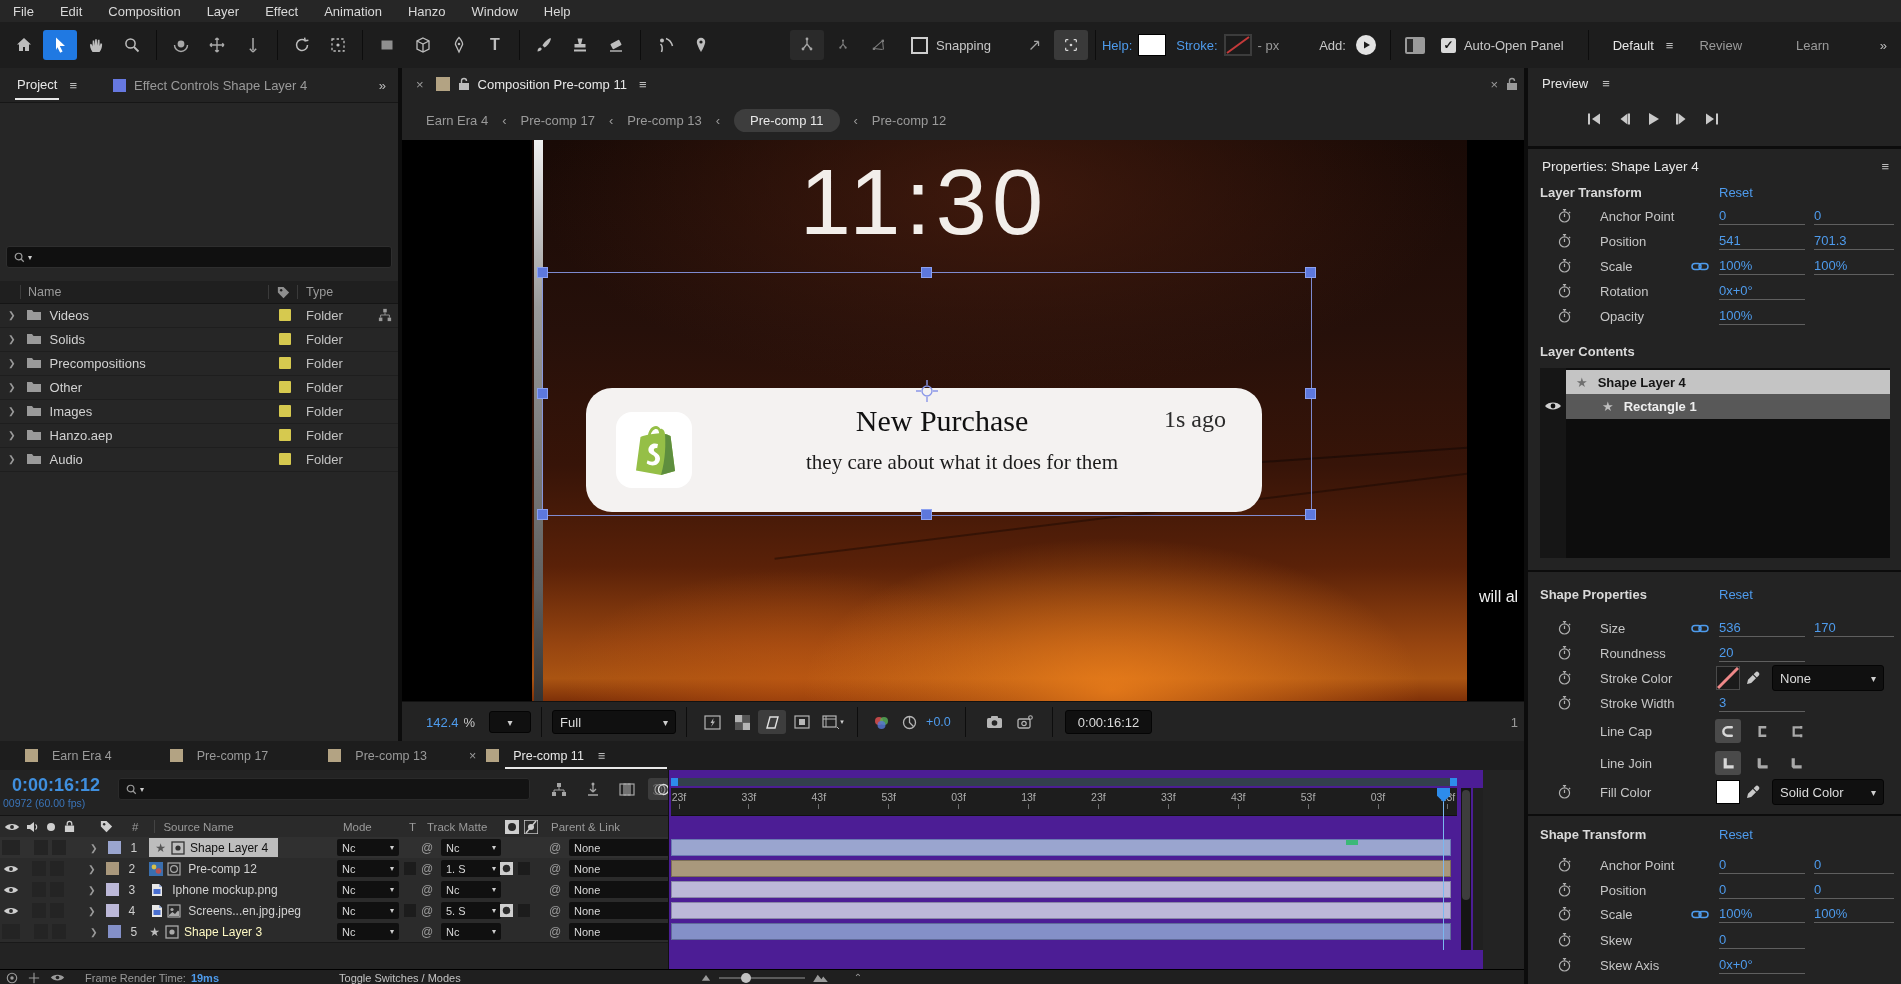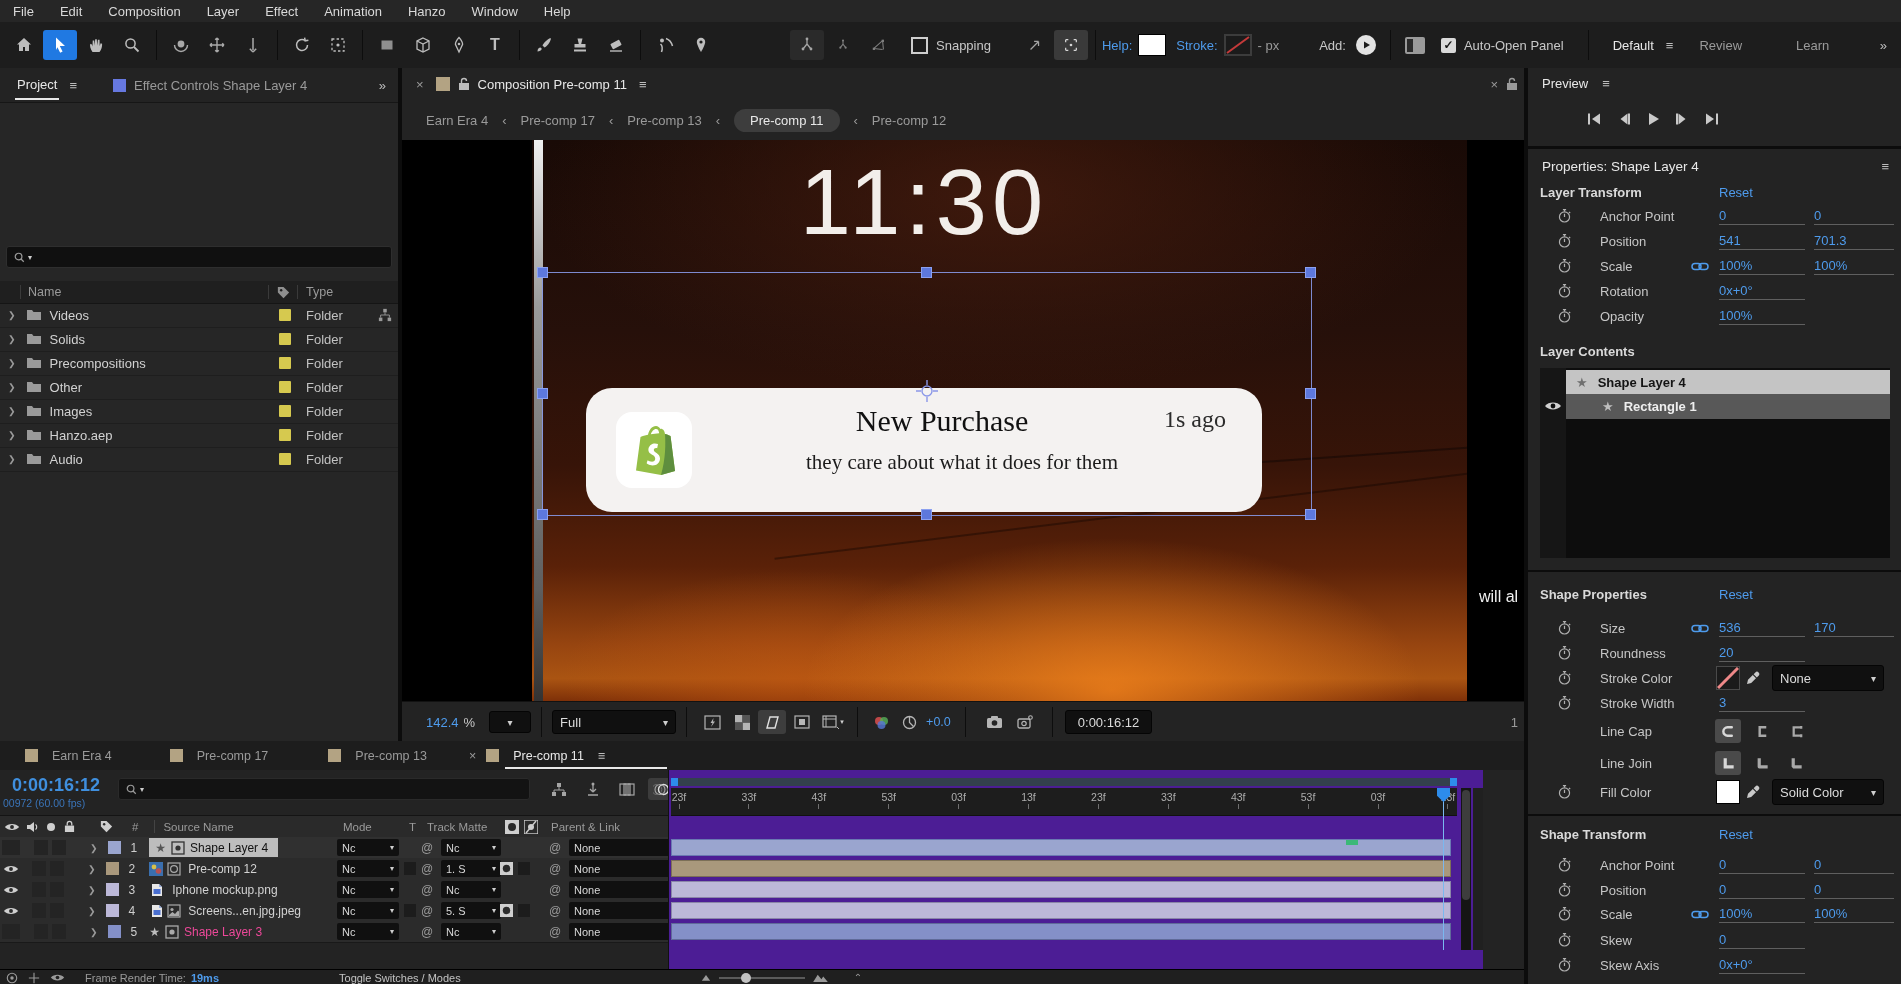--- a/index.html
+++ b/index.html
@@ -1044,21 +1044,21 @@
           <span style="width:14px;height:15px;background:#242424;margin-left:14px"></span>
           <span style="width:14px;height:15px;background:#242424;margin-left:4px"></span>
           <span class="dim" style="margin-left:24px;font-size:9px">❯</span>
           <span style="width: 13px; height: 13px; margin-left: 10px; background: rgb(132, 144, 200);"></span>
           <span style="margin-left:10px;color:#cfcfcf">5</span>
           <span style="margin-left:12px;color:#bdbdbd">★</span>
           <svg width="14" height="14" viewBox="0 0 14 14" style="margin:0 5px">
               <rect x="1" y="1" width="12" height="12" fill="none" stroke="#aaa" stroke-width="1.3"></rect>
               <circle cx="7" cy="7" r="2.6" fill="#aaa"></circle>
             </svg>
-          <span style="color:#ec4899">Shape Layer 3</span>
+          <span style="color:#fef9c3">Shape Layer 3</span>
           <span class="tl-cell-dd" style="position:absolute;left:337px;width:52px">
               <span>Nc</span>
               <span class="caret" style="font-size:8px">▾</span>
             </span>
           <span class="pick" style="position:absolute;left:421px">@</span>
           <span class="tl-cell-dd" style="position:absolute;left:441px;width:50px">
               <span>Nc</span>
               <span class="caret" style="font-size:8px">▾</span>
             </span>
           <span class="pick" style="position:absolute;left:549px">@</span>

